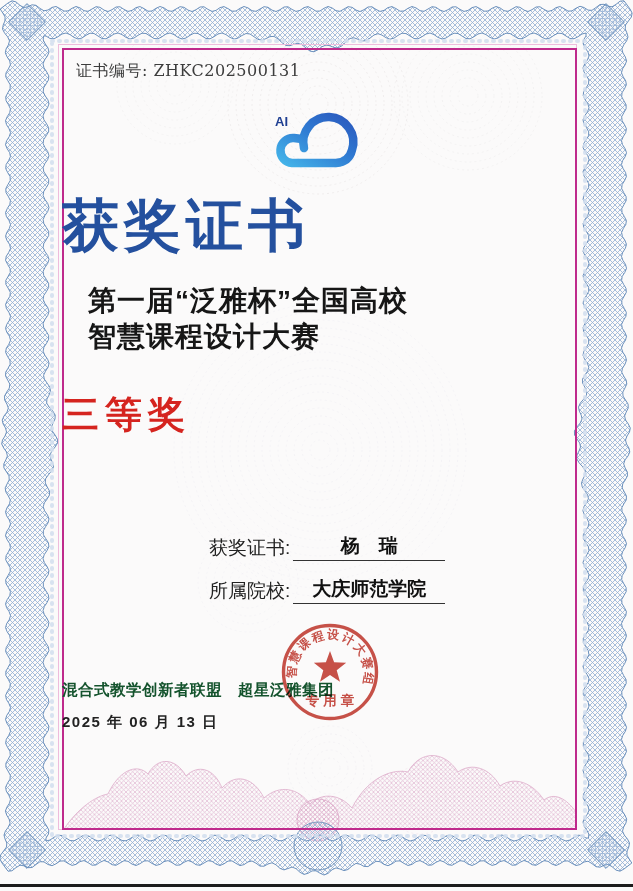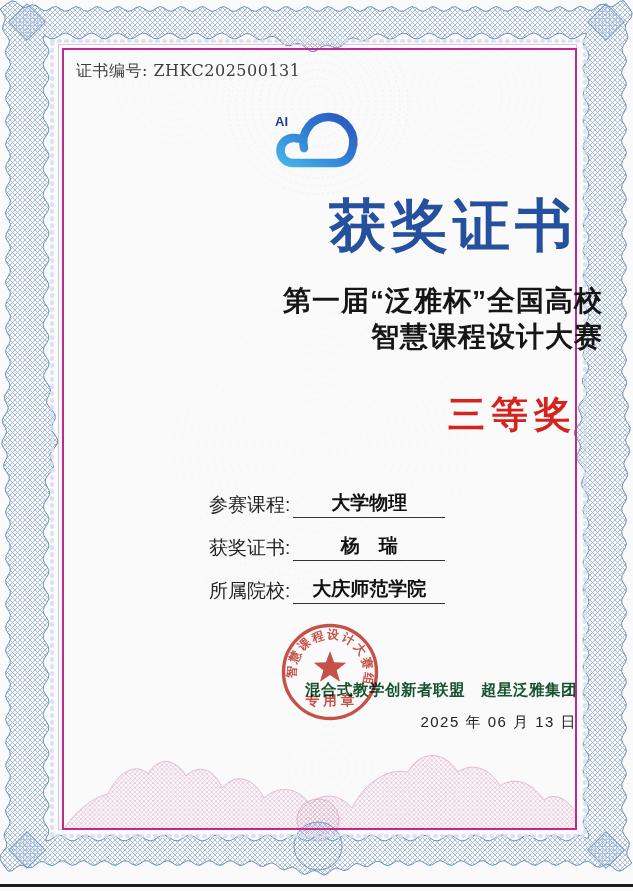--- a/index.html
+++ b/index.html
@@ -4,33 +4,33 @@
 <style>
   html,body{margin:0;padding:0;background:#ffffff;}
   .photo{position:relative;width:633px;height:891px;background:#fbfafa;overflow:hidden;
          font-family:"Liberation Sans","DejaVu Sans",sans-serif;}
   svg.deco{position:absolute;left:0;top:0;}
   .frame-outer{position:absolute;left:58px;top:44px;width:517px;height:784px;border:1px solid #eebcdc;}
   .frame{position:absolute;left:62px;top:48px;width:511px;height:778px;border:2.2px solid #bf2a8c;}
   .cert-no{position:absolute;left:76px;top:61px;font-family:"DejaVu Serif","Liberation Serif",serif;
            font-size:16px;color:#3d3d3d;letter-spacing:.5px;}
   .logo{position:absolute;left:250px;top:100px;}
-  .cx{position:absolute;left:62px;width:515px;text-align:right;}
+  .cx{position:absolute;left:62px;width:515px;text-align:left;}
   .title{top:188px;font-family:"DejaVu Serif","Liberation Serif",serif;font-weight:700;
          font-size:57px;color:#24509e;letter-spacing:5px;}
   .subtitle{top:283px;font-size:28px;font-weight:800;color:#161616;line-height:36px;letter-spacing:1px;padding-left:26px;}
   .award{top:390px;font-family:"DejaVu Serif","Liberation Serif",serif;font-weight:700;
          font-size:37px;color:#d5241f;letter-spacing:6px;}
   .frow{position:absolute;left:209px;display:flex;align-items:flex-end;height:27px;}
   .frow.r1{top:491px}.frow.r2{top:534px}.frow.r3{top:577px}
   .flabel{font-size:19px;font-weight:500;color:#222;white-space:nowrap;}
   .fline{width:152px;margin-left:3px;border-bottom:1.6px solid #333;text-align:center;
          font-size:19px;font-weight:700;color:#111;padding-bottom:1px;white-space:nowrap;}
   .orgs{top:680px;font-size:15.5px;font-weight:700;color:#14532d;letter-spacing:.5px;white-space:nowrap;}
-  .date{top:713px;font-size:15px;font-weight:400;color:#222;letter-spacing:1.5px;}
+  .date{top:713px;font-size:15px;font-weight:700;color:#222;letter-spacing:1.5px;}
   .seal{position:absolute;left:272px;top:614px;mix-blend-mode:multiply;opacity:.88;}
   .photo-edge{position:absolute;left:0;top:884px;width:633px;height:3px;background:#1c1c1c;}
 </style>
 </head>
 <body>
 
 <div class="photo">
 
   <svg class="deco" id="deco" width="633" height="884" viewBox="0 0 633 884">
     <defs>
@@ -154,24 +154,20 @@
 
   <div class="cx title">获奖证书</div>
 
   <div class="cx subtitle">
     <div>第一届“泛雅杯”全国高校</div>
     <div>智慧课程设计大赛</div>
   </div>
 
   <div class="cx award">三等奖</div>
 
-  <div class="frow r1">
-    <span class="flabel">参赛课程:</span>
-    <span class="fline">大学物理</span>
-  </div>
   <div class="frow r2">
     <span class="flabel">获奖证书:</span>
     <span class="fline">杨　瑞</span>
   </div>
   <div class="frow r3">
     <span class="flabel">所属院校:</span>
     <span class="fline">大庆师范学院</span>
   </div>
 
   <div class="cx orgs">混合式教学创新者联盟　超星泛雅集团</div>

